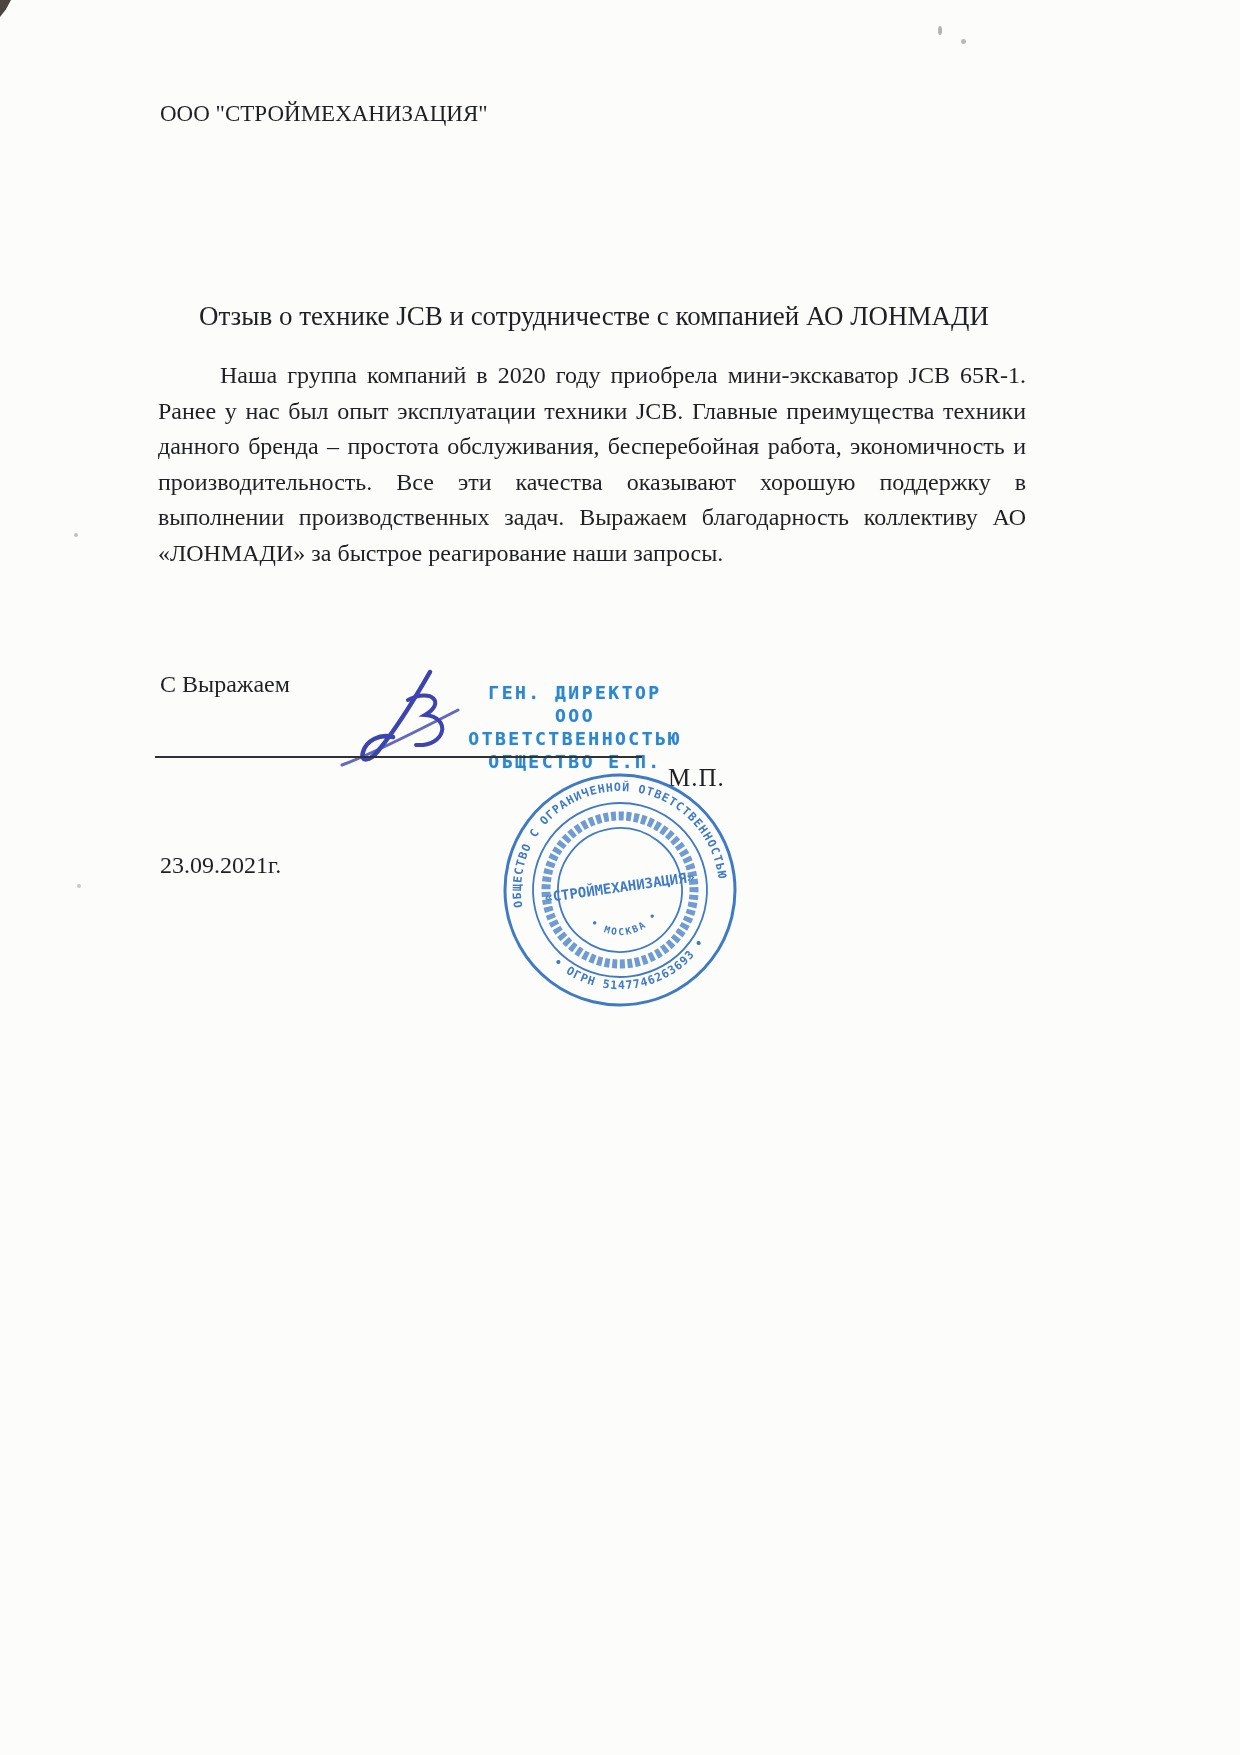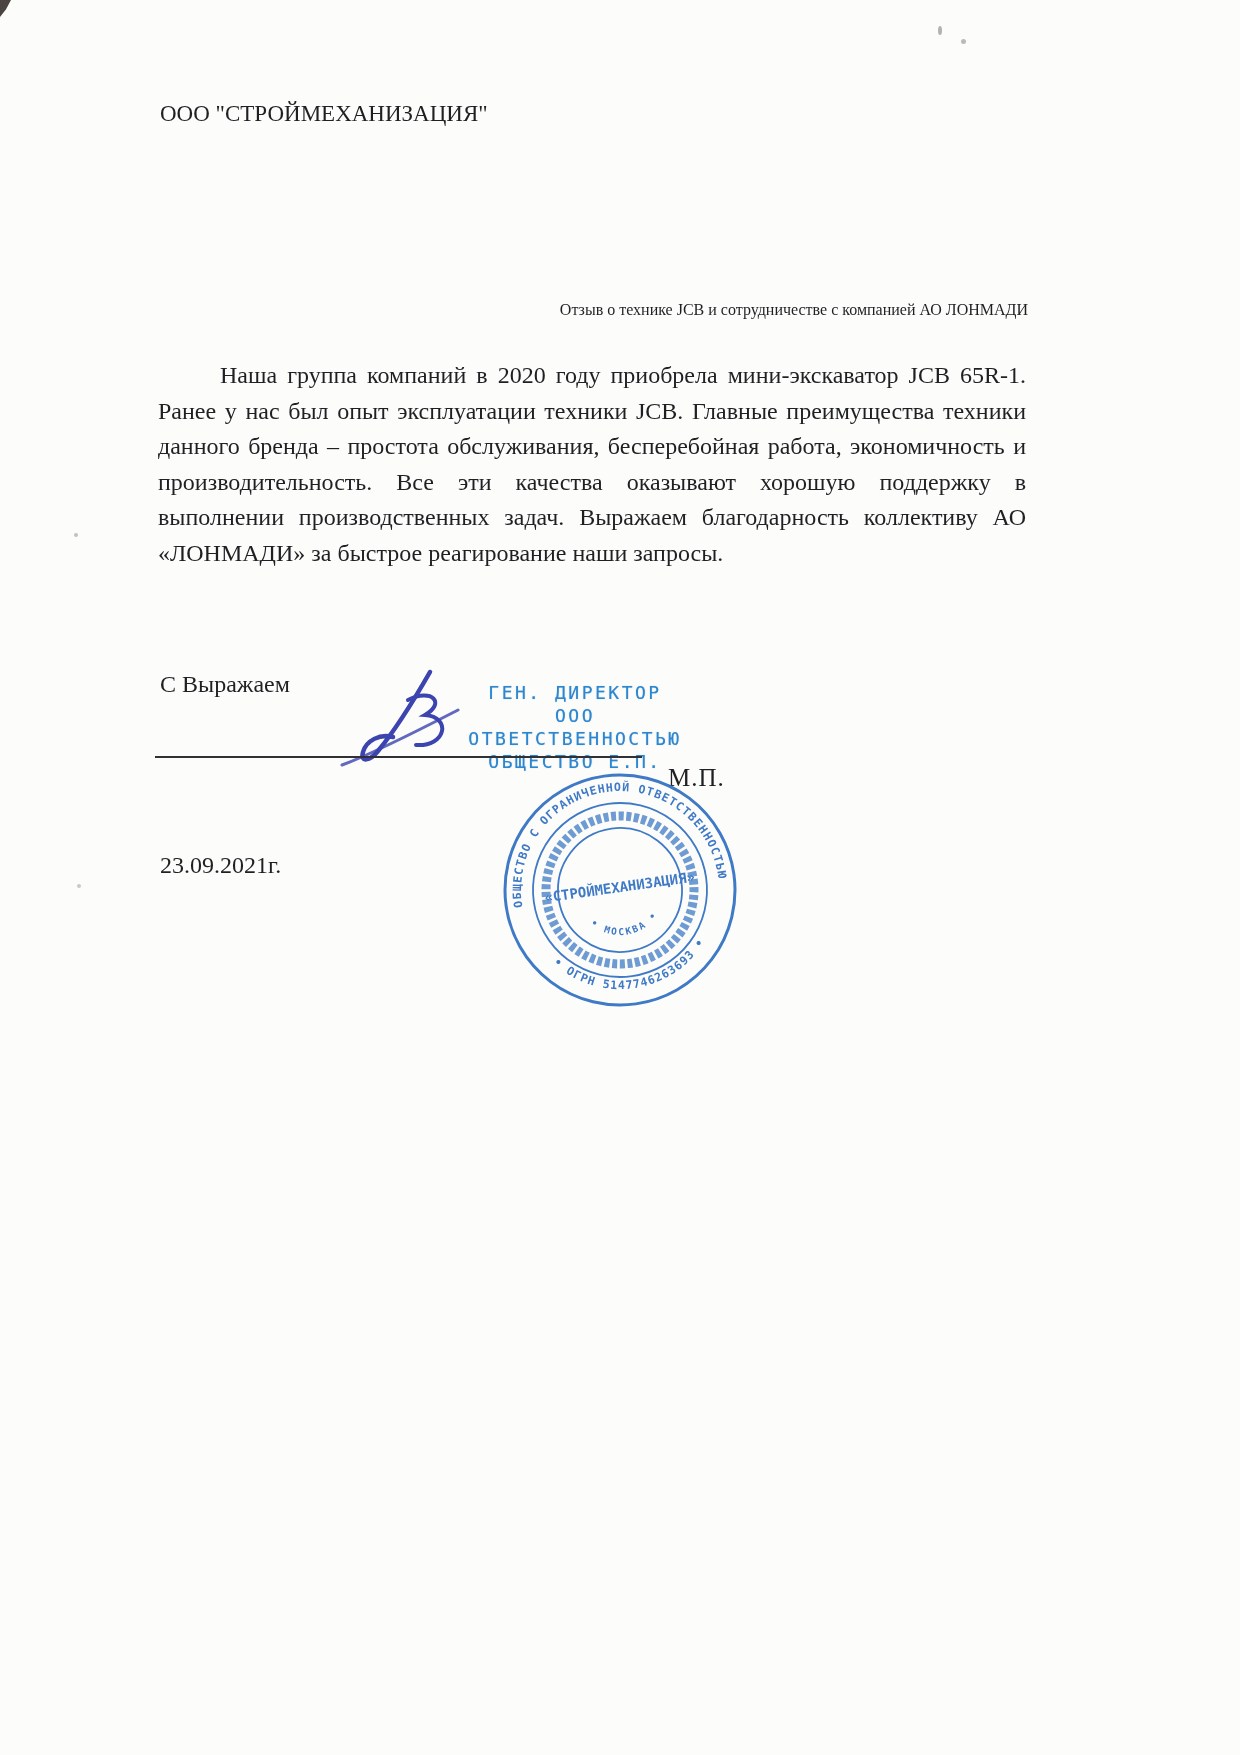--- a/index.html
+++ b/index.html
@@ -11,37 +11,37 @@
     overflow: hidden;
     font-family: "Liberation Serif", serif;
     color: #1f2023;
   }
   .abs { position: absolute; }
 
   
   .header { left: 160px; top: 98px; line-height: 32.5px; font-size: 23px; white-space: nowrap; }
 
   
-  .title { left: 160px; top: 301px; width: 868px; text-align: right; font-size: 16px; }
+  .title { left: 160px; top: 301px; width: 868px; text-align: center; font-size: 27px; }
 
   
   .body-par {
     left: 158px; top: 358px; width: 868px;
     font-size: 24px; line-height: 35.5px;
     text-align: justify; text-indent: 62px; font-family: Liberation Serif, serif;
   }
 
   .signoff { left: 160px; top: 671px; font-size: 24px; }
 
   
   .stamp-lines {
     left: 445px; top: 681px; width: 260px;
     text-align: center;
     font-family: "DejaVu Sans Mono", monospace;
-    font-weight: normal;
+    font-weight: bold;
     font-size: 18px; line-height: 23px;
     letter-spacing: 2.5px;
     color: #2e86cf;
     text-shadow: 0 0 1px rgba(46,134,207,.55);
   }
 
   .strike-line { left: 155px; top: 756px; width: 487px; height: 2px; background: #303035; }
 
   .seal-note { left: 668px; top: 764px; font-size: 25px; letter-spacing: 1px; }
 

